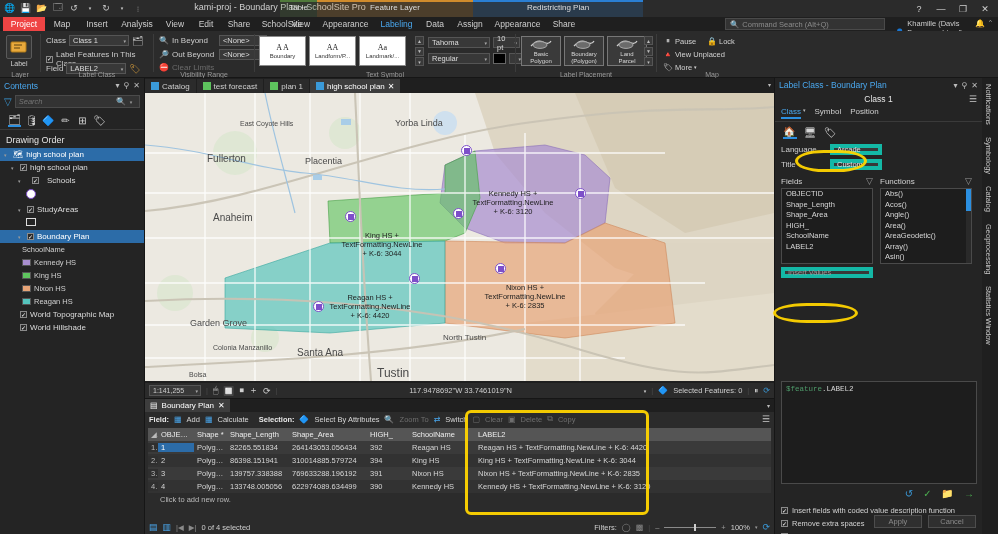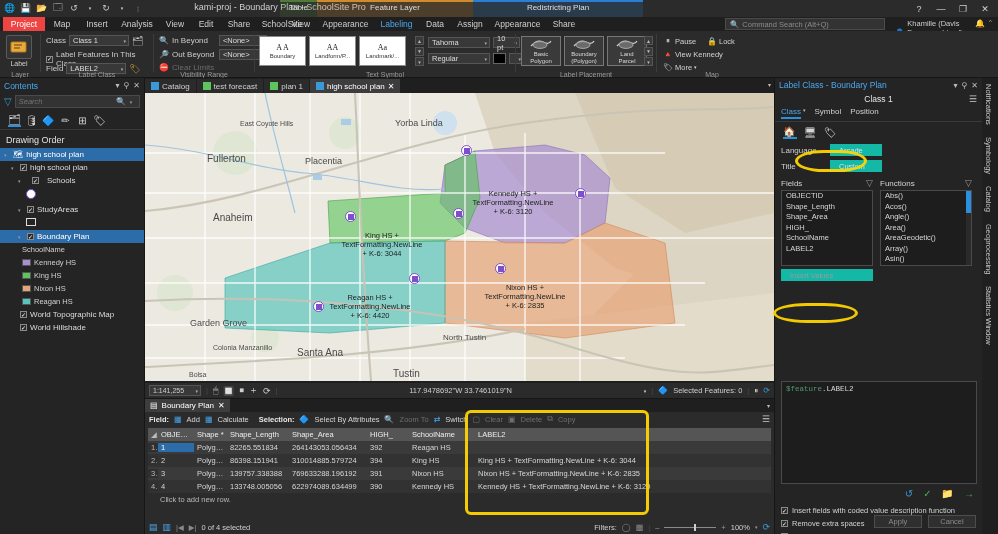--- a/index.html
+++ b/index.html
@@ -126,21 +126,21 @@
   .rp-hdr { height:14px; display:flex; align-items:center; padding:0 4px; font-size:8.5px; color:#4aa8ef;}
   .rp-hdr .ctl { margin-left:auto; display:flex; gap:4px; color:#bbb; font-size:8px;}
   .rp-title { text-align:center; font-size:8.5px; color:#e6e6e6; padding:2px 0 3px 0; position:relative;}
   .rp-title .ham { position:absolute; right:5px; top:2px; font-size:9px; color:#ccc;}
   .rp-tabs { display:flex; gap:9px; padding:0 6px; font-size:8px; color:#cfcfcf; border-bottom:1px solid #3a3a3a; padding-bottom:2px;}
   .rp-tabs .t.active { color:#4aa8ef; border-bottom:2px solid #2b8fe0; padding-bottom:1px;}
   .rp-iconrow { display:flex; gap:6px; padding:4px 8px 3px 8px; }
   .rp-iconrow .i { width:14px; height:13px; display:flex; align-items:center; justify-content:center; font-size:10px;}
   .rp-iconrow .i.active { border-bottom:2px solid #2b8fe0;}
   .frow { display:flex; align-items:center; gap:7px; padding:2px 6px; font-size:8px; color:#cfcfcf;}
-  .fin { height:11px; background:#383838; border:6px solid #14b8a6; color:#e0e0e0; font-size:7.5px;
+  .fin { height:11px; background:#383838; border:4px solid #14b8a6; color:#e0e0e0; font-size:7.5px;
      display:flex; align-items:center; padding:0 3px;}
   .listhdr { display:flex; align-items:center; font-size:8px; color:#d2d2d2;}
   .lbox { background:#1d1d1d; border:1px solid #4a4a4a; overflow:hidden; position:relative;}
   .lbox div.it { font-size:7.5px; color:#d6d6d6; padding:0 4px; height:10.5px; line-height:10.5px;}
   .expr { position:absolute; left:6px; top:303px; width:196px; height:103px; background:#1d1d1d; border:1px solid #4a4a4a;
      font-family:"Liberation Mono", monospace; font-size:7.5px; padding:3px 4px; color:#d8d8d8;}
   .expr .kw { color:#4e9a6a; }
   .exbtns { position:absolute; right:8px; top:410px; display:flex; gap:10px; font-size:10px;}
   .cbrow { display:flex; align-items:center; gap:4px; padding:2px 6px; font-size:7.5px; color:#d2d2d2;}
   .applyrow { position:absolute; right:6px; bottom:6px; display:flex; gap:6px;}
@@ -350,21 +350,21 @@
       <div class="mapcmd" style="left:6px; top:5px;">
         <span class="i">⏸</span>
         <span>Pause</span>
       </div>
       <div class="mapcmd" style="left:50px; top:5px;">
         <span class="i">🔒</span>
         <span>Lock</span>
       </div>
       <div class="mapcmd" style="left:6px; top:18px;">
         <span class="i">🔺</span>
-        <span>View Kennedy</span>
+        <span>View Unplaced</span>
       </div>
       <div class="mapcmd" style="left:6px; top:31px;">
         <span class="i">🏷</span>
         <span>More</span>
         <span style="font-size:5px">▾</span>
       </div>
       <div class="grplabel">Map</div>
     </div>
   </div>
 
@@ -529,21 +529,21 @@
       </svg>
       <div id="placelabels">
           <div class="maplabel" style="left: 250px; top: 26px; font-size: 9px; color: rgb(74, 74, 74);">Yorba Linda</div>
           <div class="maplabel" style="left: 62px; top: 61px; font-size: 10px; color: rgb(74, 74, 74);">Fullerton</div>
           <div class="maplabel" style="left: 160px; top: 64px; font-size: 9px; color: rgb(74, 74, 74);">Placentia</div>
           <div class="maplabel" style="left: 68px; top: 120px; font-size: 10px; color: rgb(74, 74, 74);">Anaheim</div>
           <div class="maplabel" style="left: 45px; top: 226px; font-size: 9px; color: rgb(74, 74, 74);">Garden Grove</div>
           <div class="maplabel" style="left: 68px; top: 250px; font-size: 7px; color: rgb(74, 74, 74);">Colonia Manzanillo</div>
           <div class="maplabel" style="left: 152px; top: 255px; font-size: 10px; color: rgb(74, 74, 74);">Santa Ana</div>
           <div class="maplabel" style="left: 298px; top: 240px; font-size: 8px; color: rgb(74, 74, 74);">North Tustin</div>
-          <div class="maplabel" style="left: 248px; top: 276px; font-size: 10px; color: rgb(74, 74, 74);">Tustin</div>
+          <div class="maplabel" style="left: 232px; top: 276px; font-size: 12px; color: rgb(74, 74, 74);">Tustin</div>
           <div class="maplabel" style="left: 95px; top: 26px; font-size: 7px; color: rgb(74, 74, 74);">East Coyote Hills</div>
           <div class="maplabel" style="left: 44px; top: 277px; font-size: 7px; color: rgb(74, 74, 74);">Bolsa</div>
         </div>
       <div id="boundarylabels">
           <div class="maplabel" style="left: 313px; top: 96px; width: 110px;">
             <div>Kennedy HS +</div>
             <div>TextFormatting.NewLine</div>
             <div>+ K-6: 3120</div>
           </div>
           <div class="maplabel" style="left: 182px; top: 138px; width: 110px;">
@@ -649,20 +649,21 @@
           <div class="tcell" style="width:296px">LABEL2</div>
         </div>
         <div class="trow even">
           <div class="tcell trowhdr" style="width:10px">1</div>
           <div class="tcell selcell" style="width:36px">1</div>
           <div class="tcell" style="width:33px">Polygon</div>
           <div class="tcell" style="width:62px">82265.551834</div>
           <div class="tcell" style="width:78px">264143053.056434</div>
           <div class="tcell" style="width:42px">392</div>
           <div class="tcell" style="width:66px">Reagan HS</div>
+          <div class="tcell" style="width:296px">Reagan HS + TextFormatting.NewLine + K-6: 4420</div>
         </div>
         <div class="trow odd">
           <div class="tcell trowhdr" style="width:10px">2</div>
           <div class="tcell" style="width:36px">2</div>
           <div class="tcell" style="width:33px">Polygon</div>
           <div class="tcell" style="width:62px">86398.151941</div>
           <div class="tcell" style="width:78px">310014885.579724</div>
           <div class="tcell" style="width:42px">394</div>
           <div class="tcell" style="width:66px">King HS</div>
           <div class="tcell" style="width:296px">King HS + TextFormatting.NewLine + K-6: 3044</div>

